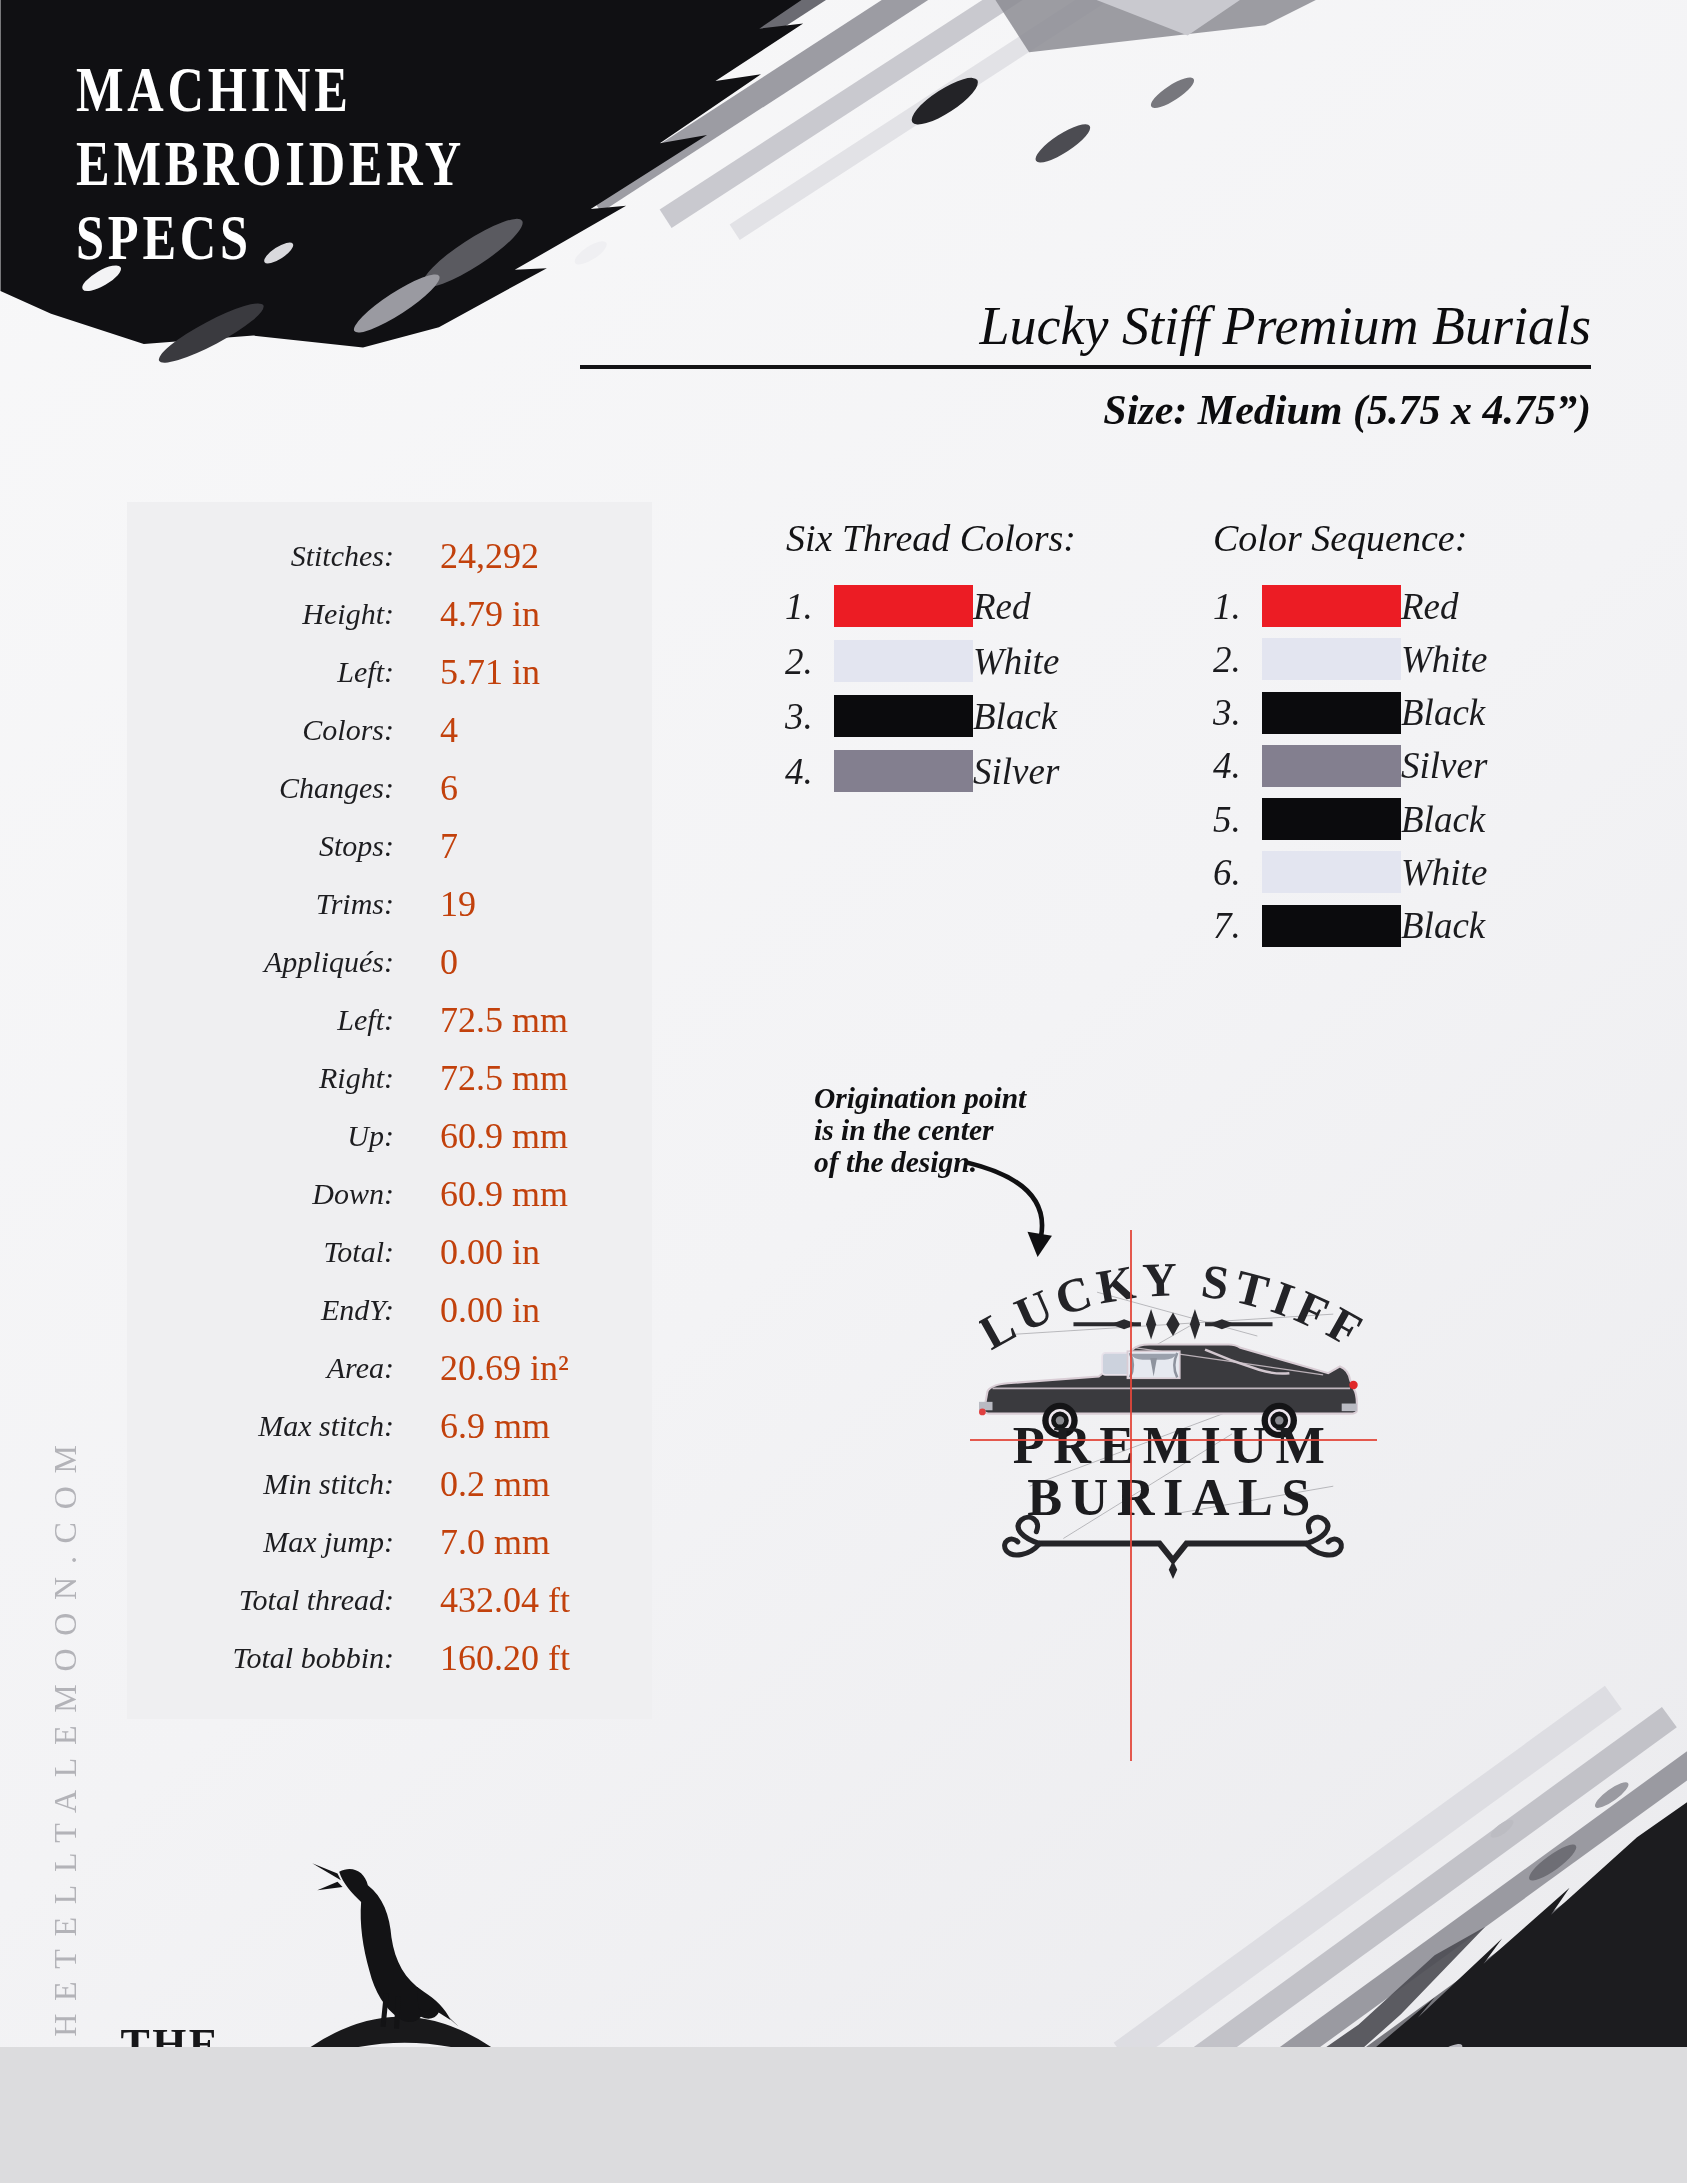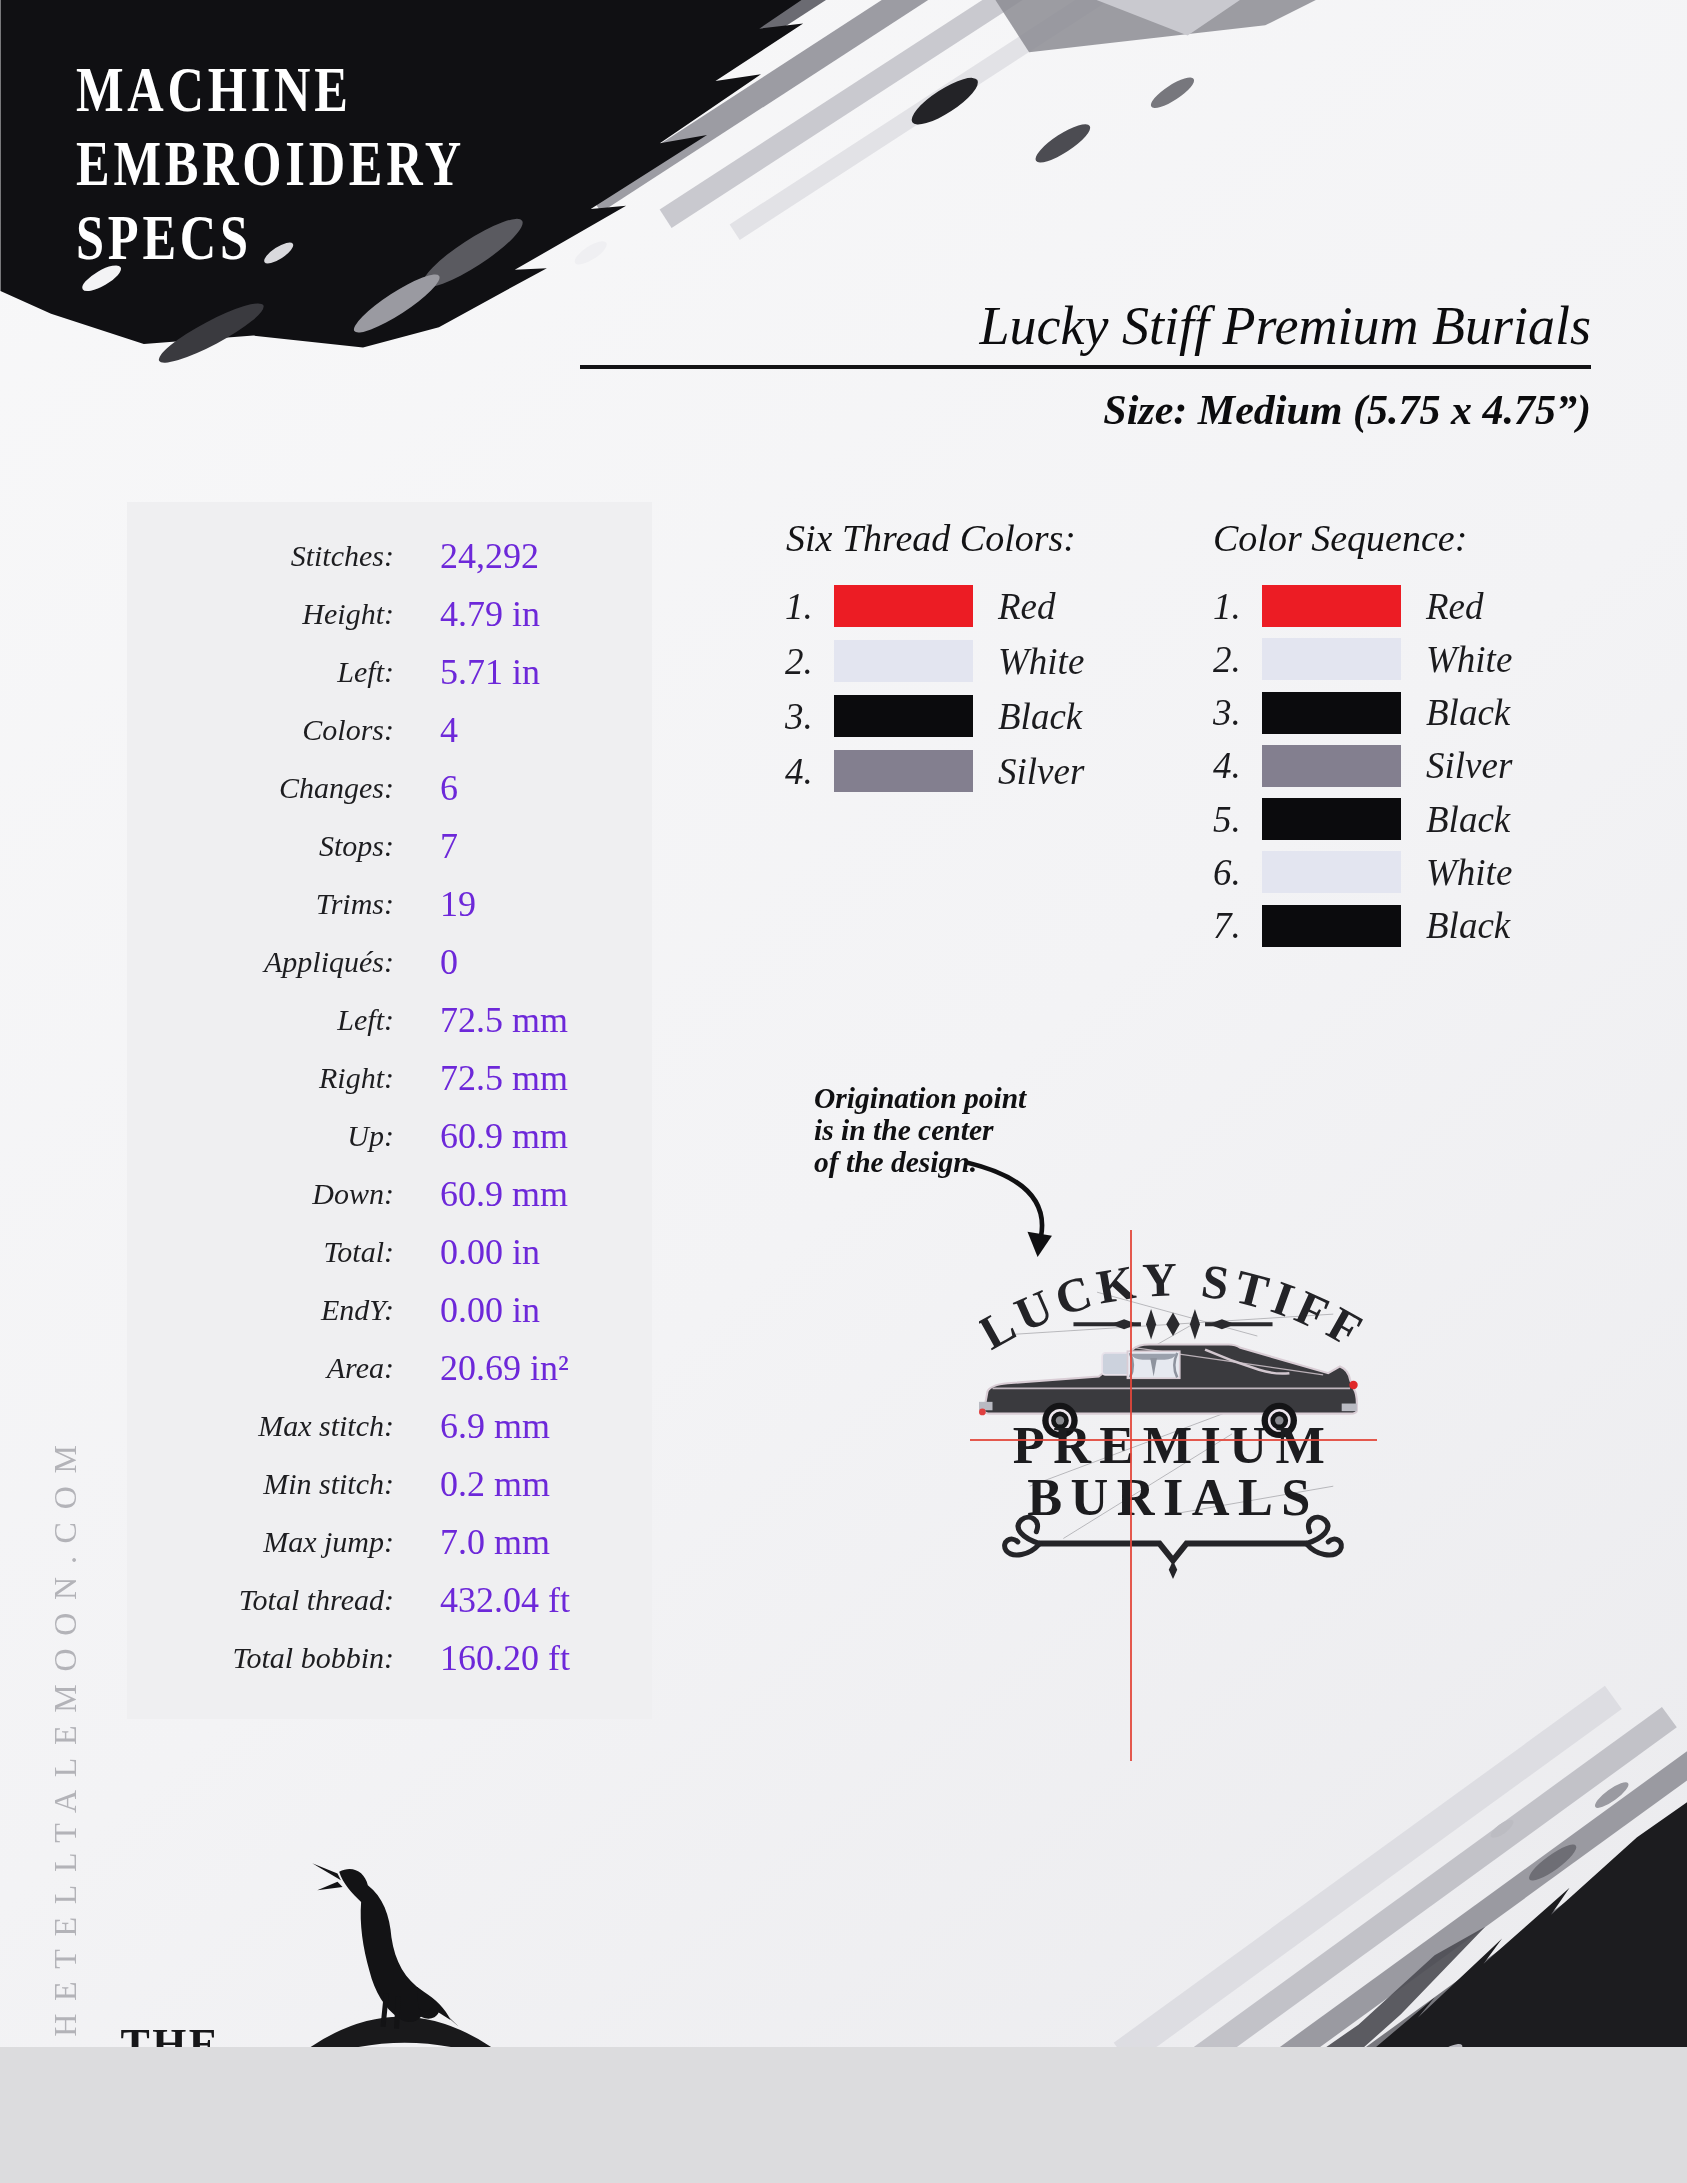--- a/index.html
+++ b/index.html
@@ -15,31 +15,31 @@
 
   
   .design-name{position:absolute;right:96px;top:295px;font-size:54px;font-weight:normal;font-style:italic;color:#0c0c0e;white-space:nowrap;}
   .head-rule{position:absolute;left:580px;top:365px;width:1011px;height:4.2px;background:#131315;}
   .size-line{position:absolute;right:96px;top:386px;font-size:42px;font-weight:bold;font-style:italic;color:#0c0c0e;white-space:nowrap;}
 
   
   .specs-panel{position:absolute;left:127px;top:502px;width:525px;height:1217px;background:#efeff1;padding-top:25px;box-sizing:border-box;}
   .spec-row{display:flex;align-items:center;height:58px;}
   .spec-label{width:267px;text-align:right;font-style:italic;font-size:30px;color:#1d1d20;white-space:nowrap;}
-  .spec-value{margin-left:46px;font-size:36px;color:#6d28d9;white-space:nowrap;}
+  .spec-value{margin-left:46px;font-size:36px;color:#c2410c;white-space:nowrap;}
 
   
   .col-heading{position:absolute;font-size:38px;font-style:italic;font-weight:normal;color:#131315;white-space:nowrap;}
   .color-list{position:absolute;}
   .color-row{display:flex;align-items:center;height:44px;}
   .thread-list .color-row{margin-bottom:11px;}
   .sequence-list .color-row{margin-bottom:9.3px;}
   .color-num{width:44px;font-style:italic;font-size:37px;color:#1b1b1e;}
   .swatch{width:139px;height:42px;margin-left:5px;flex:none;}
-  .color-name{margin-left:25px;font-style:italic;font-size:37px;color:#1b1b1e;text-align:center;}
+  .color-name{font-style:italic;font-size:37px;color:#1b1b1e;text-align:center;}
 
   
   .orig-note{position:absolute;left:814px;top:1082px;font-size:29.5px;font-weight:bold;font-style:italic;line-height:32px;color:#101012;}
 
   
   .crosshair{position:absolute;opacity:.9;}
   .crosshair-v{left:1130px;top:1230px;width:1.7px;height:531px;}
   .crosshair-h{left:970px;top:1439px;width:407px;height:1.7px;}
 
   

